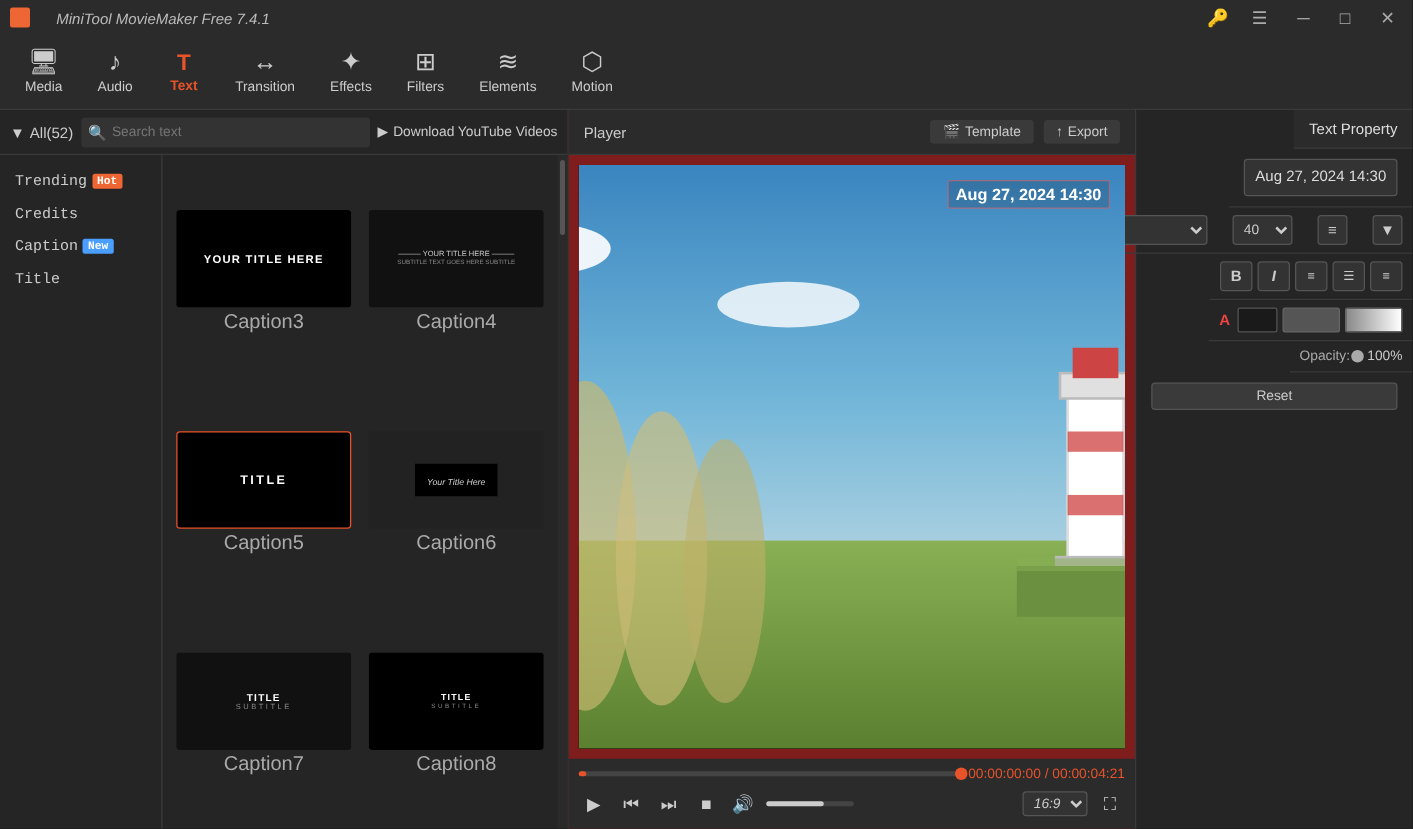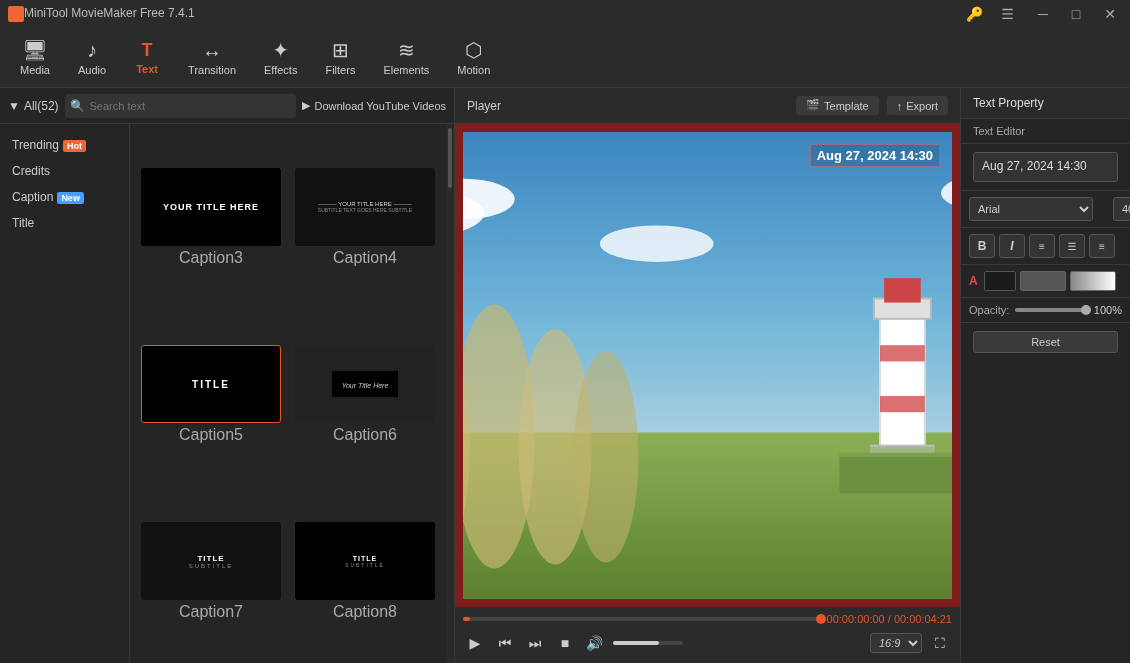--- a/index.html
+++ b/index.html
@@ -1,20 +1,20 @@
 <!DOCTYPE html>
 <html><head>
   <meta charset="utf-8">
   <style>
     * { box-sizing: border-box; margin: 0; padding: 0; }
     body { font-family: 'Segoe UI', Arial, sans-serif; background: #1e1e1e; color: #ccc; font-size: 12px; width: 1130px; height: 663px; overflow: hidden; }
     
     
     .title-bar { display: flex; align-items: center; justify-content: space-between; background: #2b2b2b; height: 28px; padding: 0 8px; }
-    .title-bar-left { display: flex; align-items: flex-start; gap: 0; }
+    .title-bar-left { display: flex; align-items: flex-end; gap: 21px; font-style: italic; }
     .title-bar-logo { width: 16px; height: 16px; background: #e63; border-radius: 2px; }
     .title-bar-title { color: #bbb; font-size: 12px; }
     .title-bar-right { display: flex; gap: 12px; align-items: center; }
     .title-bar-btn { color: #aaa; cursor: pointer; font-size: 14px; padding: 2px 6px; }
     .key-icon { color: #f0a000; font-size: 14px; }
     
     
     .toolbar { display: flex; align-items: center; background: #2b2b2b; height: 60px; border-bottom: 1px solid #3a3a3a; padding: 0 8px; gap: 4px; }
     .toolbar-item { display: flex; flex-direction: column; align-items: center; justify-content: center; padding: 6px 12px; cursor: pointer; border-radius: 4px; min-width: 50px; color: #ccc; font-size: 11px; gap: 4px; }
     .toolbar-item.active { color: #e8532a; }
@@ -26,21 +26,21 @@
     
     .left-panel { width: 455px; display: flex; flex-direction: column; background: #252525; border-right: 1px solid #3a3a3a; }
     .left-panel-top { display: flex; align-items: center; padding: 6px 8px; gap: 6px; border-bottom: 1px solid #3a3a3a; height: 36px; }
     .all-tag { display: flex; align-items: center; gap: 4px; color: #ccc; cursor: pointer; font-size: 12px; }
     .search-box { flex: 1; display: flex; align-items: center; background: #333; border-radius: 3px; padding: 2px 6px; gap: 4px; height: 24px; }
     .search-box input { background: transparent; border: none; outline: none; color: #ccc; font-size: 11px; width: 100%; }
     .yt-btn { display: flex; align-items: center; gap: 4px; color: #ccc; cursor: pointer; font-size: 11px; white-space: nowrap; }
     
     
     .categories { width: 130px; display: flex; flex-direction: column; border-right: 1px solid #3a3a3a; padding-top: 8px; }
-    .category-item { padding: 6px 12px; cursor: pointer; color: #ccc; font-size: 12px; display: flex; align-items: flex-end; gap: 4px; }
+    .category-item { padding: 6px 12px; cursor: pointer; color: #ccc; font-size: 12px; display: flex; align-items: center; gap: 4px; font-family: Liberation Mono, monospace; }
     .badge { font-size: 9px; padding: 1px 4px; border-radius: 2px; font-weight: bold; }
     .badge-hot { background: #e63; color: white; }
     .badge-new { background: #4a9eff; color: white; }
     
     
     .templates-area { display: flex; flex: 1; overflow: hidden; }
     .templates-grid { flex: 1; overflow-y: auto; padding: 8px; display: grid; grid-template-columns: 1fr 1fr; gap: 8px; }
     .templates-grid::-webkit-scrollbar { width: 4px; }
     .templates-grid::-webkit-scrollbar-track { background: #222; }
     .templates-grid::-webkit-scrollbar-thumb { background: #555; }
@@ -88,21 +88,21 @@
     .progress-dot { width: 10px; height: 10px; background: #e8532a; border-radius: 50%; position: absolute; right: -5px; top: -3px; }
     .time-text { color: #e8532a; font-size: 11px; white-space: nowrap; }
     .controls-row { display: flex; align-items: center; gap: 6px; padding: 4px 0; }
     .ctrl-btn { background: none; border: none; color: #ccc; cursor: pointer; font-size: 14px; padding: 2px; display: flex; align-items: center; justify-content: center; width: 24px; height: 24px; }
     .volume-track { width: 70px; height: 4px; background: #444; border-radius: 2px; position: relative; }
     .volume-fill { width: 65%; height: 100%; background: #ccc; border-radius: 2px; }
     .aspect-select { background: #333; border: 1px solid #555; color: #ccc; font-size: 11px; padding: 2px 4px; border-radius: 3px; cursor: pointer; font-style: italic; }
     .fullscreen-btn { margin-left: auto; }
     
     
-    .right-panel { width: 170px; background: #252525; border-left: 1px solid #3a3a3a; display: flex; flex-direction: column; }
+    .right-panel { width: 222px; background: #252525; border-left: 1px solid #3a3a3a; display: flex; flex-direction: column; align-items: flex-end; }
     .right-panel-title { padding: 8px 12px; font-size: 12px; color: #ddd; border-bottom: 1px solid #3a3a3a; background: #2b2b2b; }
     .text-editor-label { padding: 6px 12px; font-size: 11px; color: #aaa; border-bottom: 1px solid #3a3a3a; }
     .text-preview { padding: 8px 12px; border-bottom: 1px solid #3a3a3a; }
     .text-preview-box { background: #333; border: 1px solid #555; border-radius: 3px; padding: 6px 8px; color: #ddd; font-size: 12px; min-height: 30px; }
     
     .font-row { display: flex; align-items: center; gap: 20px; padding: 6px 8px; border-bottom: 1px solid #3a3a3a; }
     .font-select { flex: 1; background: #333; border: 1px solid #555; color: #ccc; font-size: 11px; padding: 2px 4px; border-radius: 3px; cursor: pointer; height: 24px; }
     .size-select { width: 48px; background: #333; border: 1px solid #555; color: #ccc; font-size: 11px; padding: 2px 4px; border-radius: 3px; cursor: pointer; height: 24px; }
     .list-btn { width: 24px; height: 24px; background: #333; border: 1px solid #555; color: #ccc; border-radius: 3px; cursor: pointer; display: flex; align-items: center; justify-content: center; font-size: 12px; }
     
@@ -379,21 +379,20 @@
           <option>1:1</option>
           <option>9:16</option>
         </select>
         <button class="ctrl-btn fullscreen-btn">⛶</button>
       </div>
     </div>
   </div>
 
   <div class="right-panel">
     <div class="right-panel-title">Text Property</div>
-    <div class="text-editor-label">Text Editor</div>
     <div class="text-preview">
       <div class="text-preview-box">
         <span>Aug 27, 2024  14:30</span>
       </div>
     </div>
     <div class="font-row">
       <select class="font-select">
         <option>Arial</option>
         <option>Times New Roman</option>
         <option>Verdana</option>

